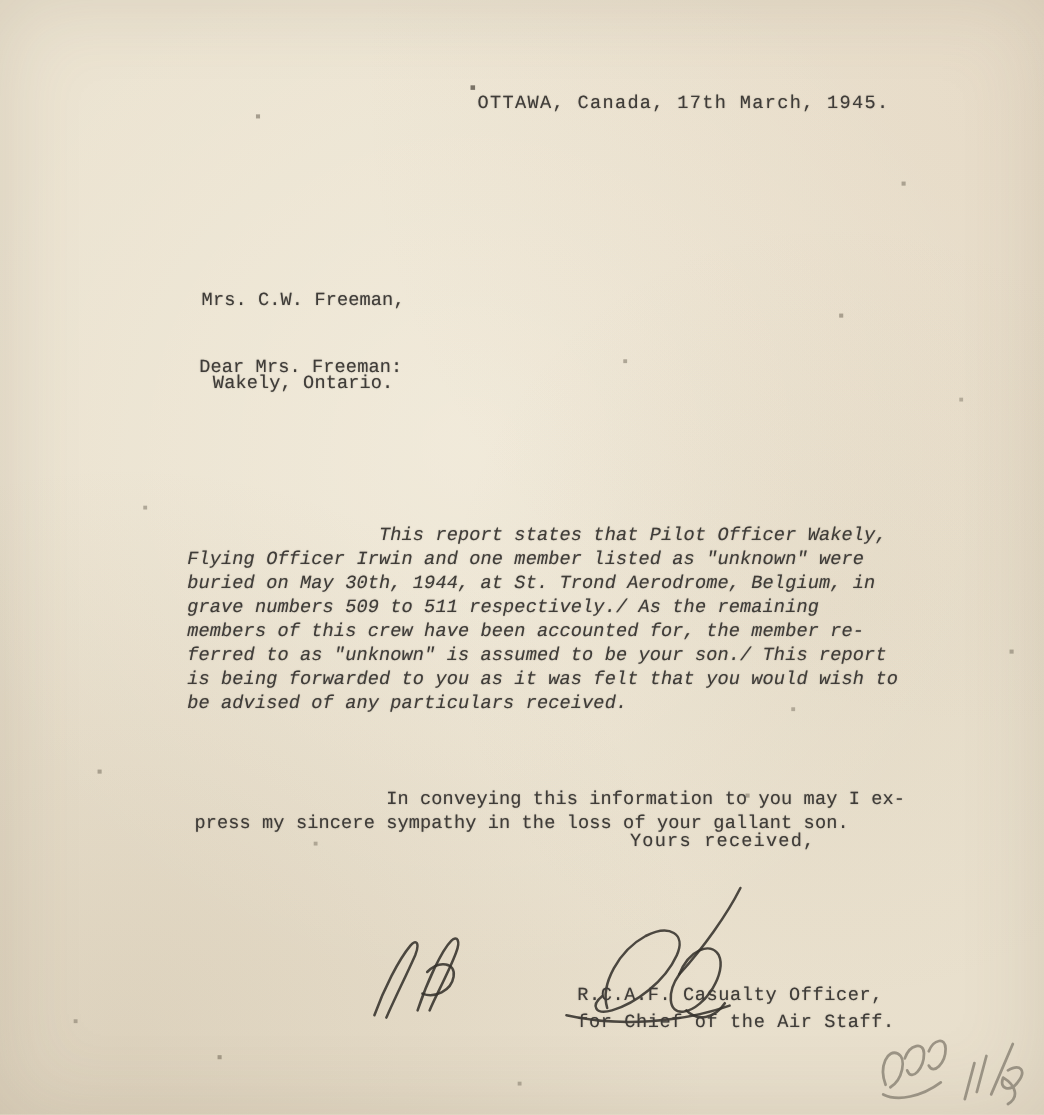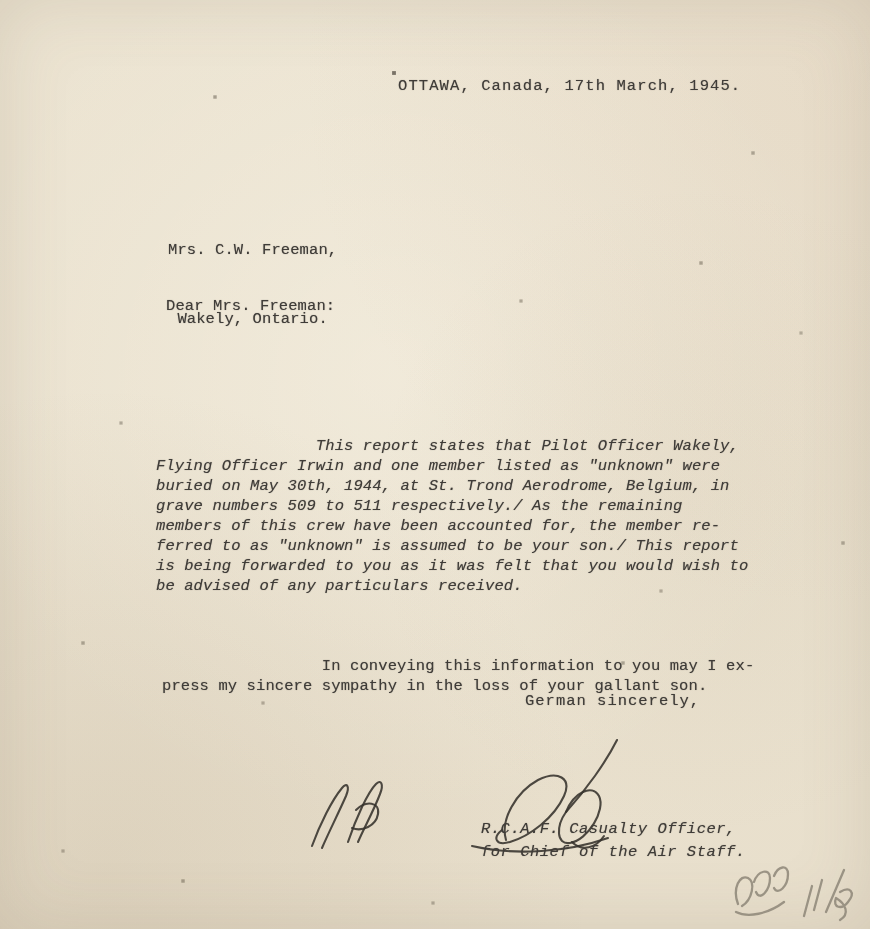--- a/index.html
+++ b/index.html
@@ -31,21 +31,21 @@
     letter-spacing: 0.1px;
     text-shadow: 0 0 1px rgba(63,60,56,0.55);
   }
   .dateline   { left: 398px; top: 76px;  letter-spacing: 1.1px; }
   .recipient  { left: 168px; top: 193px; line-height: 23px; text-align: center; }
   .salutation { left: 166px; top: 296px; text-align: right; }
   .p1 { left: 162px; top: 338px; }
   .p2 { left: 156px; top: 436px; font-style: italic; }
   .p3 { left: 162px; top: 612px; margin-top: 44px; }
   .closing  { left: 525px; top: 691px; letter-spacing: 1px; }
-  .sigblock { left: 481px; top: 818px; line-height: 23px; letter-spacing: 0.5px; font-style: italic; }
+  .sigblock { left: 481px; top: 818px; line-height: 23px; letter-spacing: 0.5px; }
   svg.hand { position: absolute; overflow: visible; }
   .initials-svg  { left: 292px; top: 776px; }
   .signature-svg { left: 420px; top: 700px; }
   .pencil-svg    { left: 726px; top: 860px; }
   .ink-stroke {
     fill: none;
     stroke: #35322c;
     stroke-width: 2.1;
     stroke-linecap: round;
     stroke-linejoin: round;
@@ -105,21 +105,21 @@
 buried on May 30th, 1944, at St. Trond Aerodrome, Belgium, in
 grave numbers 509 to 511 respectively./ As the remaining
 members of this crew have been accounted for, the member re-
 ferred to as "unknown" is assumed to be your son./ This report
 is being forwarded to you as it was felt that you would wish to
 be advised of any particulars received.</div>
 
   <div class="typed p3">                 In conveying this information to you may I ex-
 press my sincere sympathy in the loss of your gallant son.</div>
 
-  <div class="typed closing">German sincerely,</div>
+  <div class="typed closing">Yours received,</div>
 
   <svg class="hand initials-svg" width="110" height="80" viewBox="0 0 110 80">
     <path class="ink-stroke" d="M20,70 C28,48 40,24 50,12 C55,6 58,10 54,20 C46,38 36,58 30,72"></path>
     <path class="ink-stroke" d="M56,66 C64,42 76,16 84,8 C89,3 92,8 88,18 C82,34 72,52 66,66"></path>
     <path class="ink-stroke" d="M64,34 C74,24 88,26 86,38 C84,50 70,56 60,52"></path>
   </svg>
 
   <svg class="hand signature-svg" width="240" height="155" viewBox="0 0 240 155">
     <path class="ink-stroke" d="M197,40 C186,62 166,90 146,112"></path>
     <path class="ink-stroke" d="M86,140 C80,120 96,92 118,80 C138,70 152,78 144,96 C134,118 110,136 90,142 C76,146 72,138 82,130"></path>

